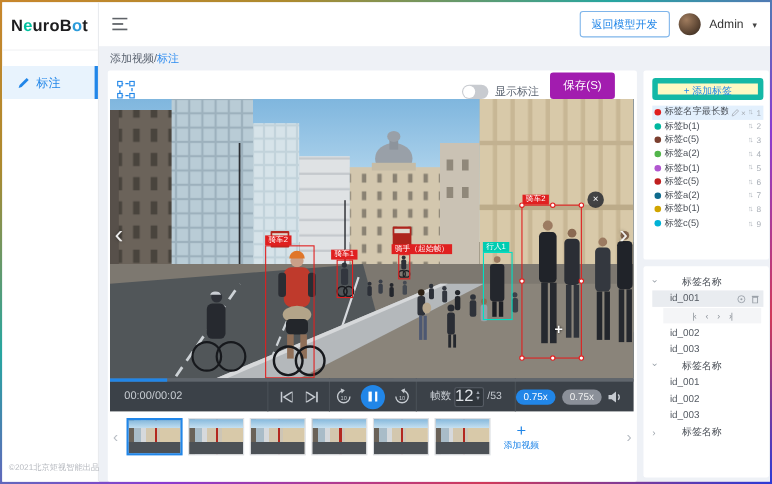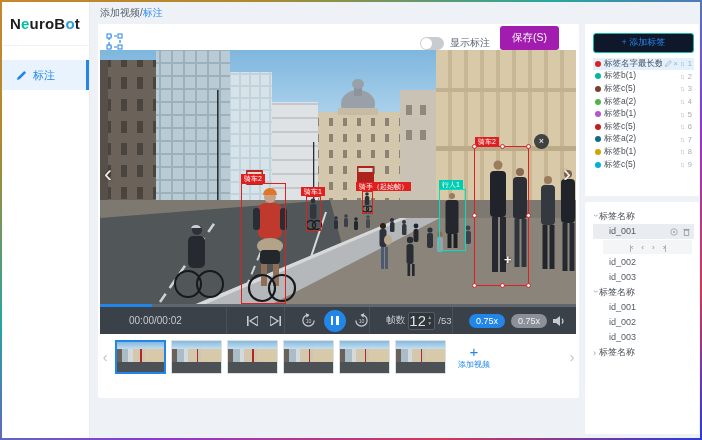--- a/index.html
+++ b/index.html
@@ -52,21 +52,21 @@
   .chip.teal { background:#00cdb2; }
   .handle { position:absolute; width:5px; height:5px; border-radius:50%; background:#fff; border:1px solid #e02020; }
   .nav-arrow { position:absolute; top:112px; color:rgba(255,255,255,.9); font-size:24px; line-height:24px; cursor:pointer; text-shadow:0 0 3px rgba(0,0,0,.5); }
   .del-btn { position:absolute; width:15px; height:15px; border-radius:50%; background:rgba(40,44,50,.85); color:#fff; font-size:9px; line-height:14px; text-align:center; cursor:pointer; }
   .move-cursor { position:absolute; color:#fff; font-size:13px; font-weight:bold; text-shadow:0 0 2px #000; cursor:move; }
 
   
   .controls { width:476px; height:30px; margin-left:2px; background:#3b4148; display:flex; position:relative; flex-shrink:0; }
   .progress { position:absolute; top:0; left:0; right:0; height:3px; background:#60666d; }
   .progress-fill { height:100%; background:#2186e8; }
-  .cseg { display:flex; align-items:center; justify-content:center; border-right:1px solid #4a5057; height:100%; padding-top:3px;margin-left:16px; }
+  .cseg { display:flex; align-items:center; justify-content:center; border-right:1px solid #4a5057; height:100%; padding-top:3px; }
   .cseg:last-child { border-right:none; }
   .time { width:145px; justify-content:flex-start; padding-left:13px; font-size:10px; color:#c6cbd1; }
   .skips { width:56px; gap:12px; }
   .plays { width:80px; gap:8px; }
   .frames { width:90px; gap:3px; font-size:9.5px; color:#c6cbd1; }
   .speedvol { flex:1; gap:6px; justify-content:flex-end; padding-right:10px; }
   .pause-btn { width:22px; height:22px; border-radius:50%; background:#2186e8; display:flex; align-items:center; justify-content:center; gap:3px; cursor:pointer; }
   .pause-btn i { display:block; width:2.5px; height:9px; background:#fff; }
   .spin-box { display:flex; align-items:center; background:#30363c; border:1px solid #565c64; border-radius:2px; height:18px; }
   .spin-box input { width:16px; background:none; border:none; color:#dde1e5; font-size:15px; text-align:center; font-family:"Liberation Sans",sans-serif; }
@@ -87,30 +87,30 @@
   .add-tile { width:46px; height:38px; display:flex; flex-direction:column; align-items:center; justify-content:center; color:#2186e8; cursor:pointer; }
   .add-tile .plus { font-size:15px; line-height:14px; }
   .add-tile .add-label { font-size:8px; }
 
   
   .right-col { width:114px; display:flex; flex-direction:column; gap:6px; flex-shrink:0; }
   .panel { background:#fff; border-radius:2px; padding:7px 5px 4px 8px; }
   .labels-card { height:172px; }
   .results-card { flex:1; overflow:hidden; }
   .panel-title { font-size:10.5px; font-weight:bold; color:#23262b; margin-bottom:6px; }
-  .add-label-btn { width:100%; height:20px; border:1px solid #14b8a6; color:#2186e8; background:#0f172a; font-size:9px; border-radius:3px; margin-bottom:5px; cursor:pointer; }
+  .add-label-btn { width:100%; height:20px; border:5px solid #14b8a6; color:#2186e8; background:#fef9c3; font-size:9px; border-radius:3px; margin-bottom:5px; cursor:pointer; }
   .label-row { height:12.6px; display:flex; align-items:center; gap:3px; font-size:8.5px; color:#4a4f57; padding:0 2px; cursor:pointer; }
   .label-row.selected { background:#e3f0fd; }
   .dot { width:6px; height:6px; border-radius:50%; flex-shrink:0; }
   .label-name { flex:1; white-space:nowrap; overflow:hidden; }
   .row-icons { display:flex; gap:2px; align-items:center; color:#a7adb5; font-size:7.5px; }
   .sort-ic { letter-spacing:-2px; font-size:7px; color:#a7adb5; cursor:pointer; }
   .order { color:#a7adb5; font-size:7.5px; width:6px; text-align:right; }
 
-  .tree-group { height:15px; display:flex; align-items:center; gap:0; font-size:9px; color:#4a4f57; cursor:pointer; }
+  .tree-group { height:15px; display:flex; align-items:center; gap:21px; font-size:9px; color:#4a4f57; cursor:pointer; }
   .caret { display:inline-block; color:#98a0a8; font-size:9px; transform:rotate(90deg); width:6px; }
   .caret.collapsed { transform:none; }
   .tree-item { height:15px; line-height:15px; padding-left:16px; font-size:9px; color:#555b63; cursor:pointer;gap:32px; }
   .tree-item.selected { background:#e9ecf0; display:flex; align-items:center; padding-right:4px; }
   .tree-item.selected .tid { flex:1; }
   .ti-icons { display:flex; gap:5px; align-items:center; }
   .pager { height:14px; display:flex; gap:9px; justify-content:center; align-items:center; color:#8a9097; font-size:8px; background:#f4f5f7; margin:1px 2px 1px 10px; }
   .pager span { letter-spacing:-1px; cursor:pointer; }
 
   svg text { font-family:"Liberation Sans",sans-serif; }
@@ -128,24 +128,38 @@
           <span>uroB</span>
           <span class="c2">o</span>
           <span>t</span>
         </div>
     <div class="menu-item">
       <svg width="11" height="11" viewBox="0 0 12 12">
             <path d="M1 11 L2 8 L9 1 L11 3 L4 10 Z" fill="#2186e8"></path>
           </svg>
       <span>标注</span>
     </div>
+    <div class="copyright">©2021北京矩视智能出品</div>
   </aside>
 
   <div class="main">
 
+    <header class="topbar">
+      <svg width="14" height="12" viewBox="0 0 14 12">
+            <rect y="0" width="14" height="1.6" fill="#5f6368"></rect>
+            <rect y="5" width="10" height="1.6" fill="#5f6368"></rect>
+            <rect y="10" width="14" height="1.6" fill="#5f6368"></rect>
+          </svg>
+      <div class="topbar-right">
+        <button class="back-btn">返回模型开发</button>
+        <span class="avatar"></span>
+        <span class="username">Admin</span>
+        <span class="u-caret">▾</span>
+      </div>
+    </header>
 
     <div class="breadcrumb">
       <span>添加视频</span><span>/</span><span class="crumb-cur">标注</span>
     </div>
 
     <div class="content">
 
       <section class="work-card">
 
         <div class="tool-row">

